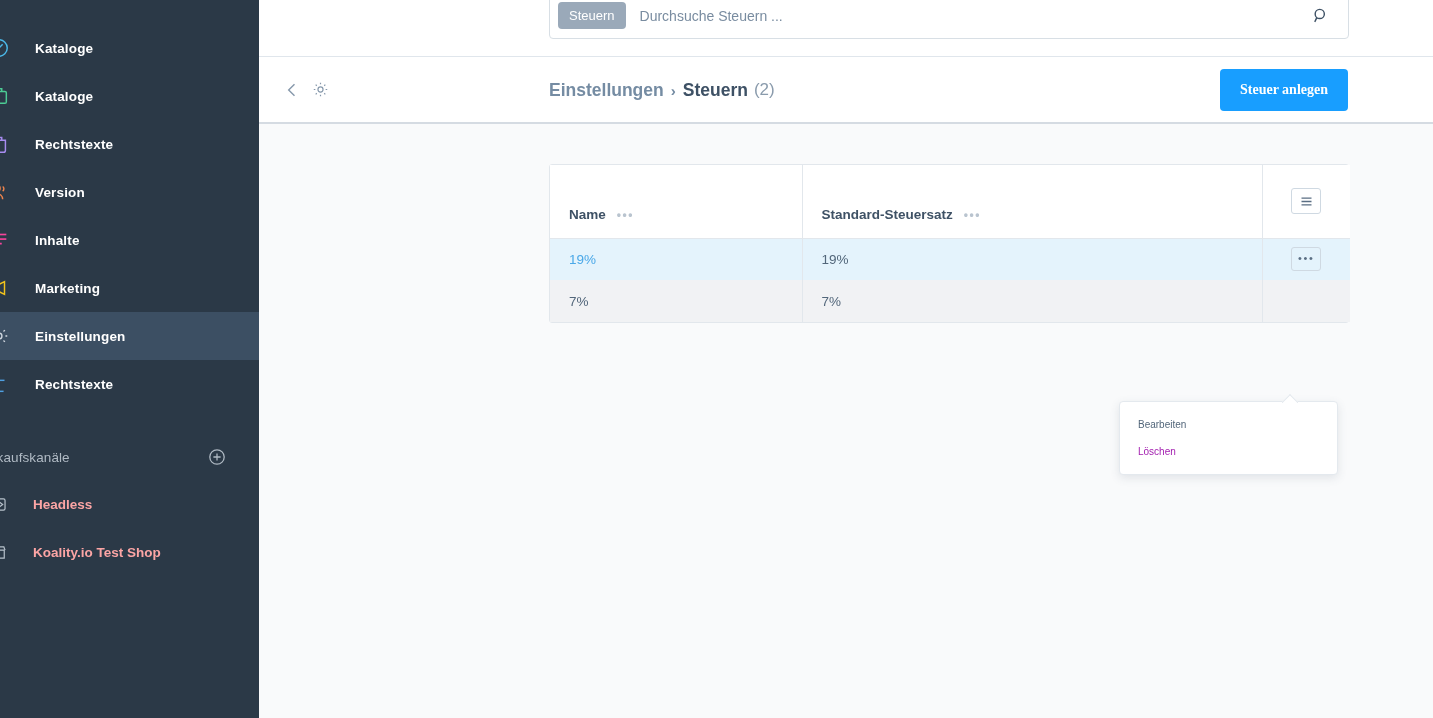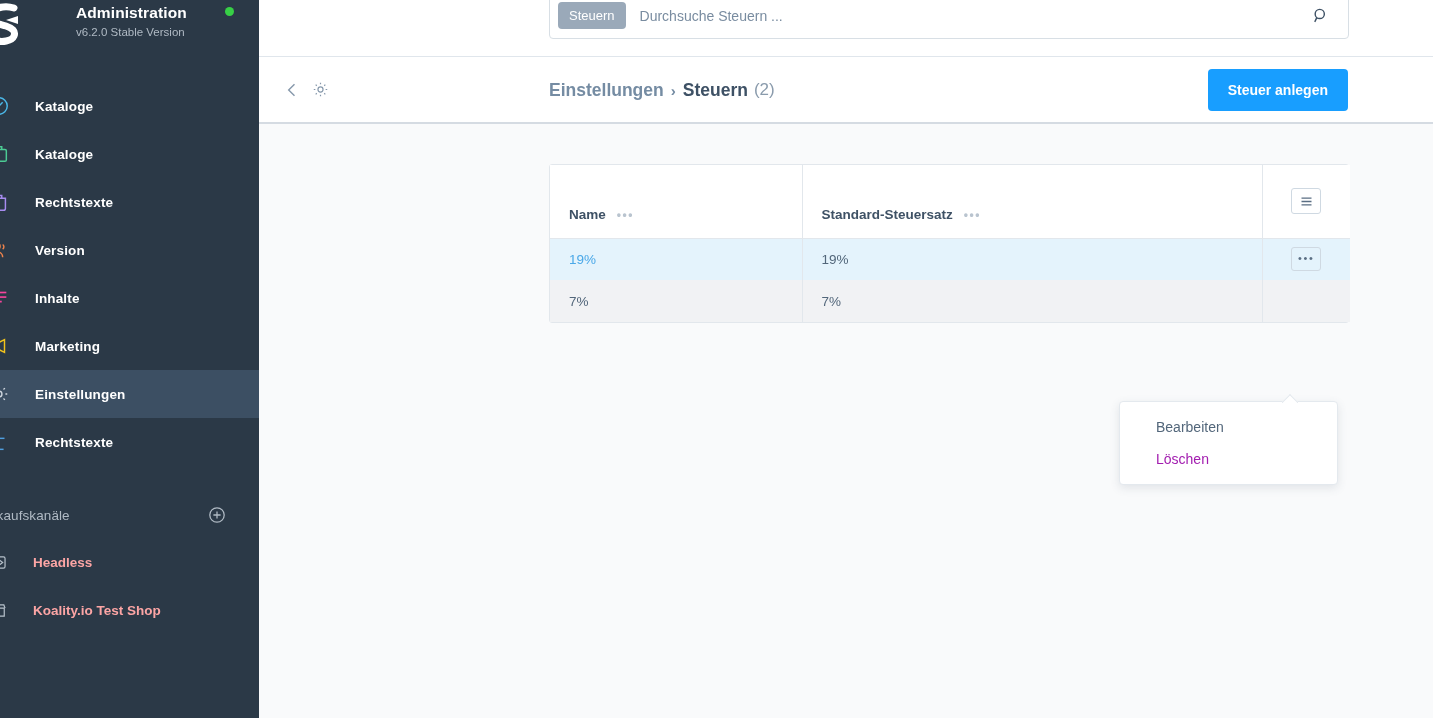--- a/index.html
+++ b/index.html
@@ -188,21 +188,21 @@
   .bc-current { color: #3e5165; }
   .bc-count { color: #8a9bac; font-weight: normal; margin-left: 6px; font-size: 17px; }
   .primary-btn {
     position: absolute;
     right: 85px; top: 50%;
     transform: translateY(-50%);
     background: #189eff;
     color: #ffffff;
     border: none;
     border-radius: 4px;
-    font-family: Liberation Sans, sans-serif;
+    font-family: Liberation Serif, serif;
     font-size: 14px;
     font-weight: bold;
     padding: 13px 20px;
     cursor: pointer;
   }
 
   
   .content {
     position: relative;
     height: 592px;
@@ -298,43 +298,32 @@
     content: "";
     position: absolute;
     left: 1px; top: 3px;
     width: 13px; height: 13px;
     background: #ffffff;
     border-left: 1px solid #e4e9ee;
     border-top: 1px solid #e4e9ee;
     transform: rotate(45deg);
   }
   .popup-item {
-    padding: 8px 36px;
-    font-size: 14px;
+    padding: 8px 18px;
+    font-size: 10px;
     color: #52667a;
     cursor: pointer;
   }
   .popup-item.danger { color: #a21caf; }
 </style>
 </head>
 <body>
 
 <aside class="sidebar">
 
-  <div class="brand">
-    <div class="brand-logo">
-      <svg viewBox="0 0 46 44" width="46" height="44">
-        <path d="M30 6 C18 2, 6 8, 6 15 C6 21, 16 22, 22 24 C28 26, 32 29, 30 34 C28 39, 18 41, 10 38" fill="none" stroke="#ffffff" stroke-width="7" stroke-linecap="round"></path>
-        <path d="M34 14 L22 18 L34 22 Z" fill="#ffffff"></path>
-      </svg>
-    </div>
-    <div class="brand-title">Administration</div>
-    <div class="brand-version">v6.2.0 Stable Version</div>
-    <div class="brand-dot"></div>
-  </div>
 
   <nav class="nav">
 
     <div class="nav-item">
       <span class="nav-icon">
         <svg viewBox="0 0 24 24" width="22" height="22" fill="none" stroke="#4bb8e8" stroke-width="1.6">
           <circle cx="12" cy="12" r="9"></circle>
             <path d="M12 12 L16 8"></path>
         </svg>
       </span>

